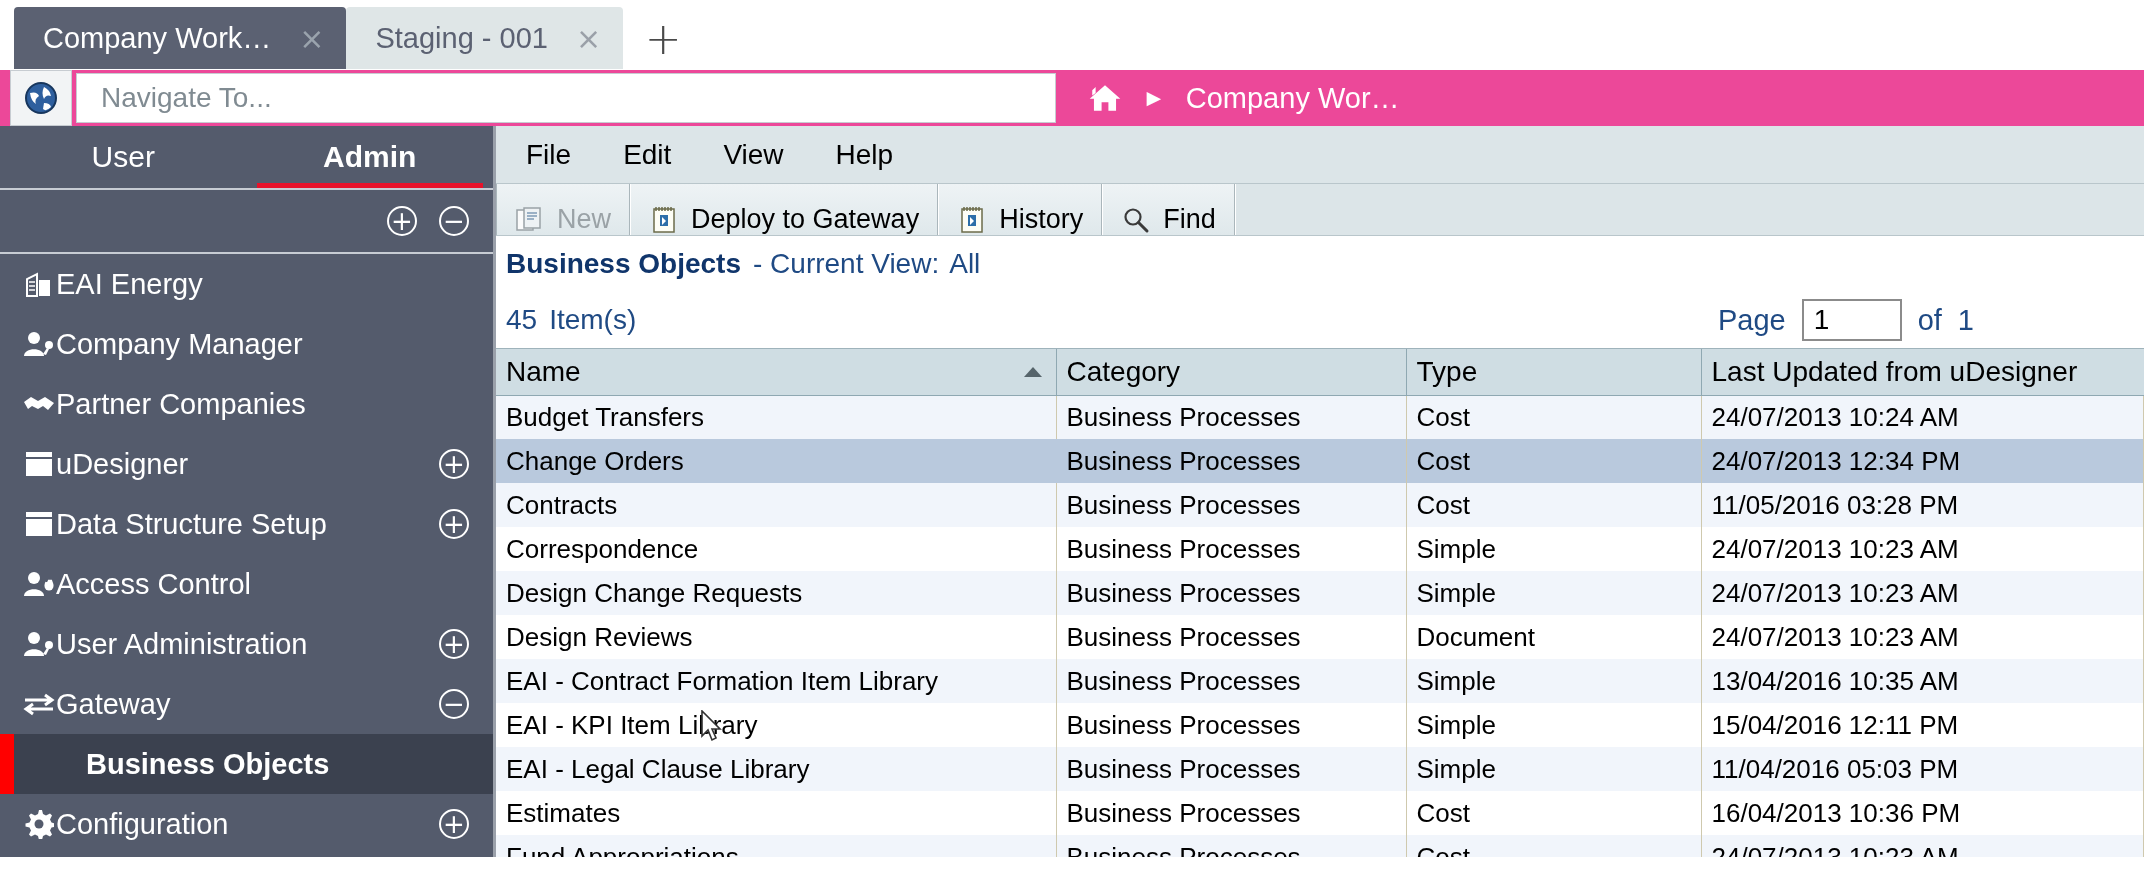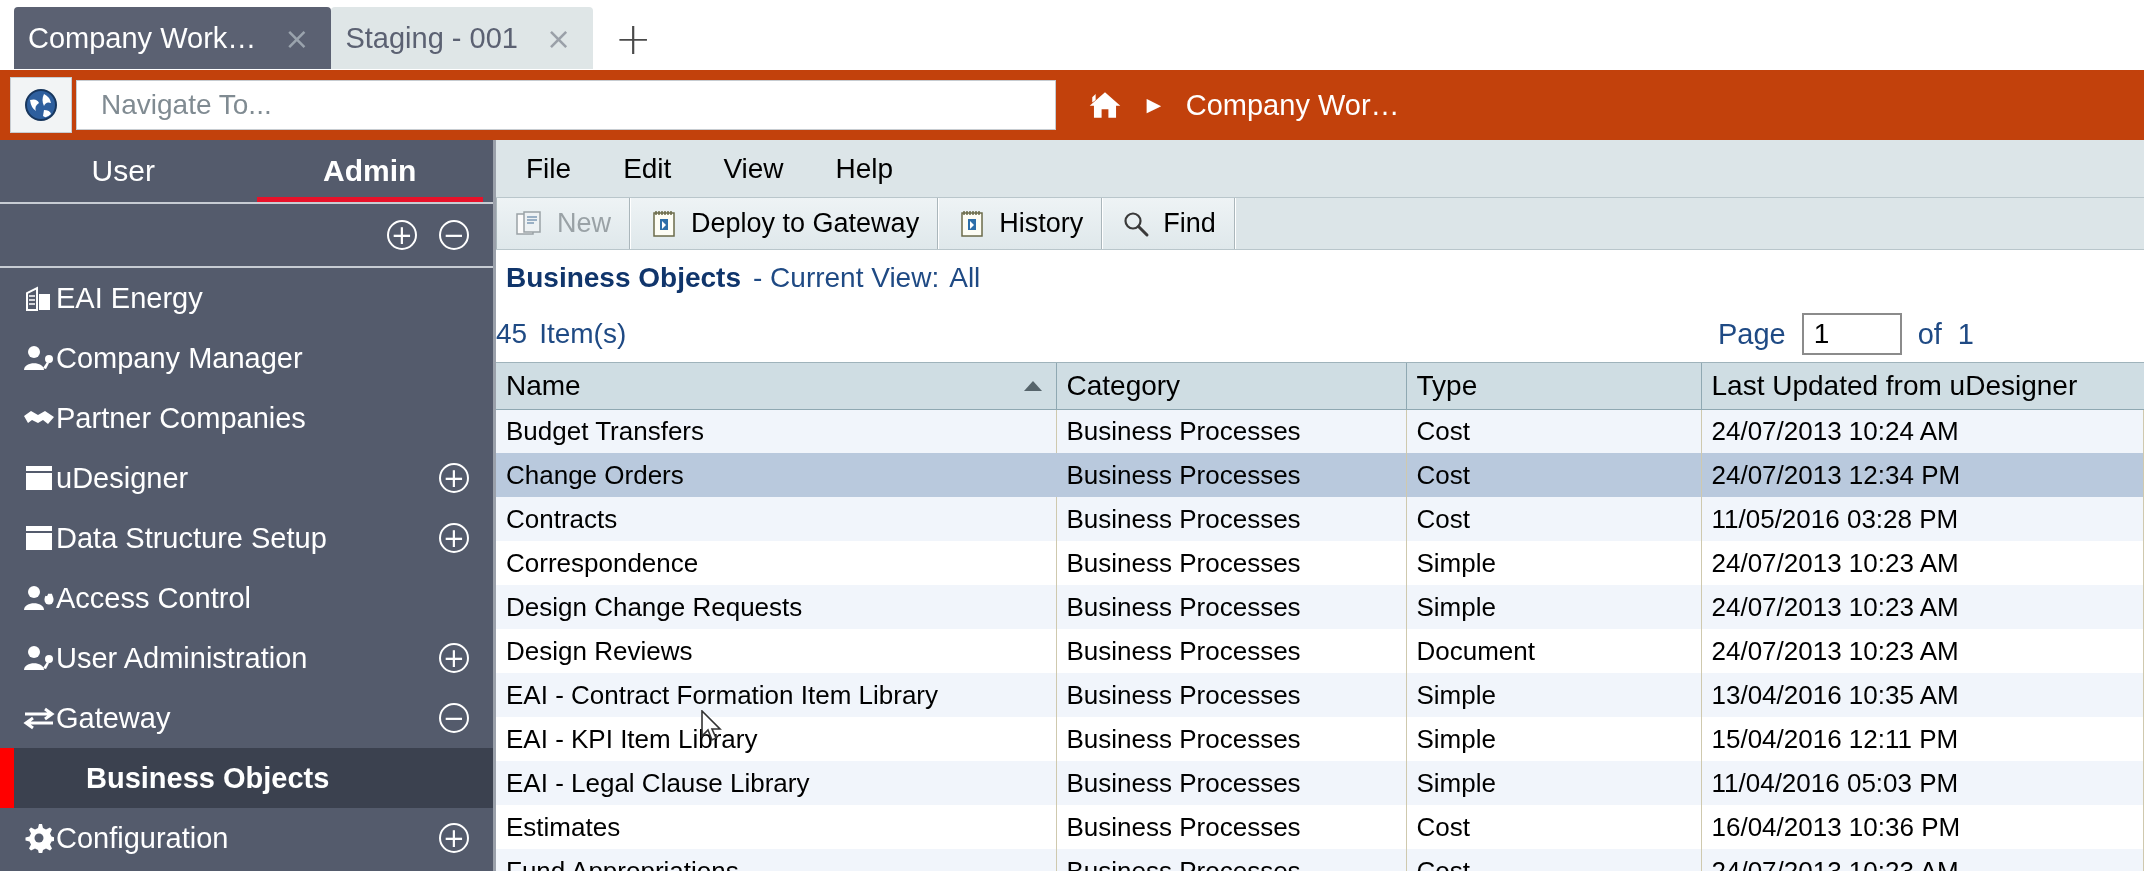--- a/index.html
+++ b/index.html
@@ -20,21 +20,21 @@
   }
   .tabstrip::after {
     content: "";
     position: absolute; left: 0; right: 0; bottom: 0;
     height: 1px; background: #ffffff;
   }
   .tab {
     height: 63px;
     display: flex;
     align-items: center;
-    padding: 0 22px 0 14px;
+    padding: 0 22px 0 29px;
     font-size: 29px;
     position: relative;
     border-top-left-radius: 4px;
     border-top-right-radius: 4px;
   }
   .tab.active { background: #5b6172; color: #ffffff; margin-left: 14px; }
   .tab.inactive { background: #dfe6e7; color: #5b6172; margin-left: 0; }
   .tab-title { white-space: nowrap; }
   .tab-close {
     margin-left: 28px;
@@ -46,22 +46,22 @@
   .tab.active .tab-close { color: #9aa3ad; }
   .newtab {
     width: 80px; height: 63px;
     display: flex; align-items: center; justify-content: center;
     font-size: 44px; color: #4a4a4a; font-weight: 300;
     font-family: "DejaVu Sans", sans-serif;
   }
 
   
   .navbar {
-    height: 70px;
-    background: #c2410c;
+    height: 56px;
+    background: #ec4899;
     display: flex;
     align-items: center;
     padding-left: 10px;
   }
   .globe-btn {
     width: 62px; height: 56px;
     background: #f2f4f5;
     border: 1px solid #c7ccd1;
     display: flex; align-items: center; justify-content: center;
     flex: 0 0 auto;
@@ -164,21 +164,21 @@
   }
   .menubar span { padding: 0 6px; }
 
   .toolbar {
     height: 52px;
     background: #dce5e8;
     display: flex; align-items: stretch;
     border-bottom: 1px solid #b9c6cb;
   }
   .tbtn {
-    display: flex; align-items: center;
+    display: flex; align-items: flex-end;
     gap: 12px;
     padding: 0 18px;
     font-size: 27px;
     color: #000000;
     border-left: 1px solid #ffffff;
     border-right: 1px solid #aab6bb;
     background: linear-gradient(#eef3f5, #dfe8eb);
   }
   .tbtn.disabled { color: #9aa2a6; }
   .tbtn.first { border-left: 1px solid #aab6bb; }
@@ -193,20 +193,21 @@
     color: #1f3f6e;
     font-family: "Liberation Sans Narrow", "Liberation Sans", sans-serif;
     font-stretch: condensed;
   }
   .view-header .bo-title { font-weight: bold; color: #10356b; margin-right: 12px; }
   .view-header .cv { color: #1f4a84; }
 
   .count-row {
     height: 56px;
     display: flex; align-items: center;
+    padding-left: 10px;
     font-size: 28px;
     color: #1f4a84;
     font-family: "Liberation Sans Narrow", "Liberation Sans", sans-serif;
     font-stretch: condensed;
     text-align: right;
   }
   .count-row .itemcount { margin-right: 12px; }
   .pager {
     margin-left: auto;
     display: flex; align-items: center;

